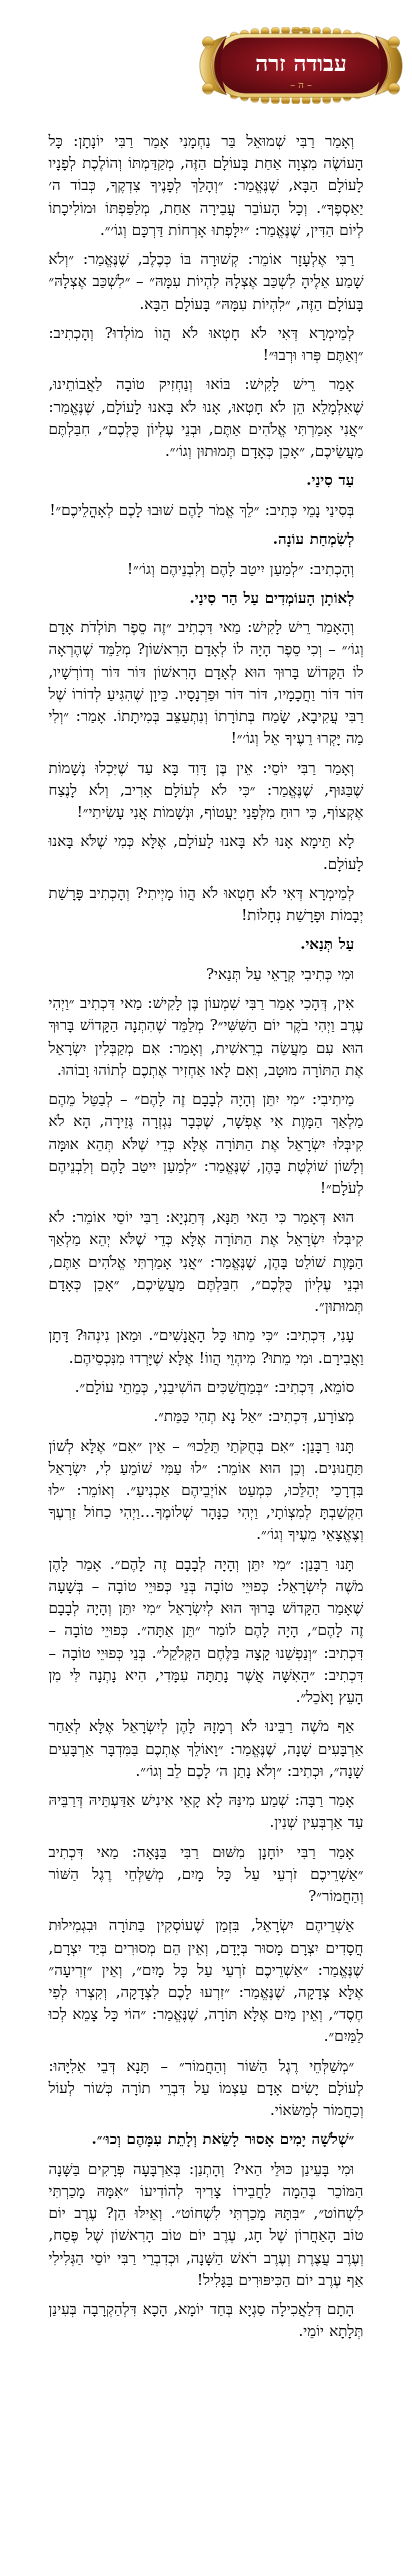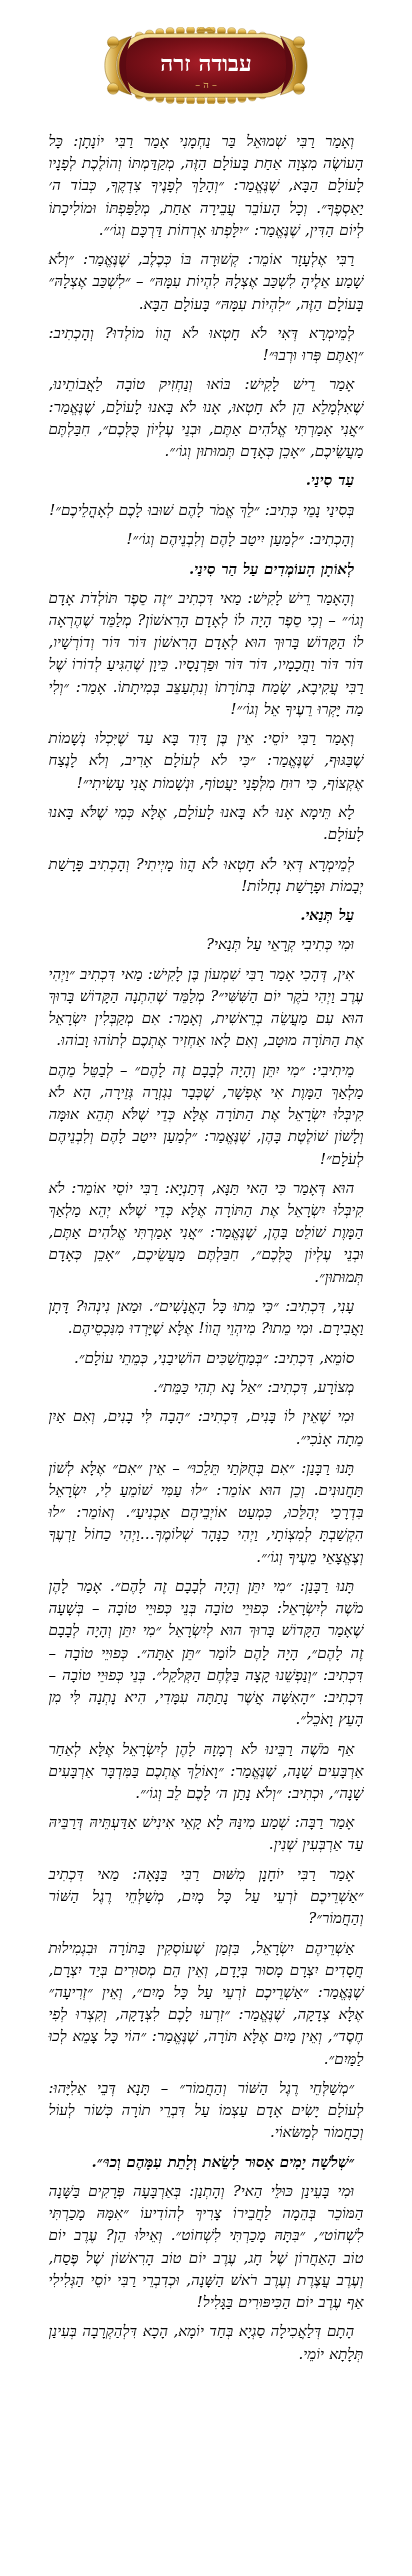--- a/index.html
+++ b/index.html
@@ -14,35 +14,34 @@
   }
   .page {
     width: 412px;
     min-height: 3389px;
     box-sizing: border-box;
     direction: rtl;
     padding-top: 27px;
   }
   .banner-wrap {
     display: flex;
-    justify-content: center;
+    justify-content: flex-start;
   }
   .banner-wrap svg { display: block; }
   .content {
     width: 315px;
     margin: 26px auto 0;
   }
   .para {
     font-size: 15px;
     line-height: 1.48;
     text-align: justify;
     text-indent: 9.3px;
     margin: 0 0 7.2px 0;
     word-spacing: 0.5px;
-    font-style: italic;
   }
   .para-bold { font-weight: bold; }
 </style>
 </head>
 <body>
 
 <div class="page">
 
   <div class="banner-wrap">
     <svg width="222" height="77" viewBox="0 0 430 150">
@@ -120,35 +119,35 @@
     </svg>
   </div>
 
   <main class="content">
       <p class="para">וְאָמַר רַבִּי שְׁמוּאֵל בַּר נַחְמָנִי אָמַר רַבִּי יוֹנָתָן: כָּל הָעוֹשֶׂה מִצְוָה אַחַת בָּעוֹלָם הַזֶּה, מְקַדַּמְתּוֹ וְהוֹלֶכֶת לְפָנָיו לָעוֹלָם הַבָּא, שֶׁנֶּאֱמַר: ״וְהָלַךְ לְפָנֶיךָ צִדְקֶךָ, כְּבוֹד ה׳ יַאַסְפֶךָ״. וְכָל הָעוֹבֵר עֲבֵירָה אַחַת, מְלַפַּפְתּוֹ וּמוֹלִיכָתוֹ לְיוֹם הַדִּין, שֶׁנֶּאֱמַר: ״יִלָּפְתוּ אָרְחוֹת דַּרְכָּם וְגוֹ׳״.</p>
       <p class="para">רַבִּי אֶלְעָזָר אוֹמֵר: קְשׁוּרָה בּוֹ כְּכֶלֶב, שֶׁנֶּאֱמַר: ״וְלֹא שָׁמַע אֵלֶיהָ לִשְׁכַּב אֶצְלָהּ לִהְיוֹת עִמָּהּ״ – ״לִשְׁכַּב אֶצְלָהּ״ בָּעוֹלָם הַזֶּה, ״לִהְיוֹת עִמָּהּ״ בָּעוֹלָם הַבָּא.</p>
       <p class="para">לְמֵימְרָא דְּאִי לֹא חָטְאוּ לֹא הֲווֹ מוֹלְדוּ? וְהָכְתִיב: ״וְאַתֶּם פְּרוּ וּרְבוּ״!</p>
       <p class="para">אָמַר רֵישׁ לָקִישׁ: בּוֹאוּ וְנַחְזִיק טוֹבָה לַאֲבוֹתֵינוּ, שֶׁאִלְמָלֵא הֵן לֹא חָטְאוּ, אָנוּ לֹא בָּאנוּ לָעוֹלָם, שֶׁנֶּאֱמַר: ״אֲנִי אָמַרְתִּי אֱלֹהִים אַתֶּם, וּבְנֵי עֶלְיוֹן כֻּלְּכֶם״, חִבַּלְתֶּם מַעֲשֵׂיכֶם, ״אָכֵן כְּאָדָם תְּמוּתוּן וְגוֹ׳״.</p>
       <p class="para para-bold">עַד סִינַי.</p>
       <p class="para">בְּסִינַי נָמֵי כְּתִיב: ״לֵךְ אֱמֹר לָהֶם שׁוּבוּ לָכֶם לְאָהֳלֵיכֶם״!</p>
+      <p class="para para-bold">לְשִׂמְחַת עוֹנָה.</p>
       <p class="para">וְהָכְתִיב: ״לְמַעַן יִיטַב לָהֶם וְלִבְנֵיהֶם וְגוֹ׳״!</p>
       <p class="para para-bold">לְאוֹתָן הָעוֹמְדִים עַל הַר סִינַי.</p>
       <p class="para">וְהָאָמַר רֵישׁ לָקִישׁ: מַאי דִּכְתִיב ״זֶה סֵפֶר תּוֹלְדֹת אָדָם וְגוֹ׳״ – וְכִי סֵפֶר הָיָה לוֹ לְאָדָם הָרִאשׁוֹן? מְלַמֵּד שֶׁהֶרְאָה לוֹ הַקָּדוֹשׁ בָּרוּךְ הוּא לְאָדָם הָרִאשׁוֹן דּוֹר דּוֹר וְדוֹרְשָׁיו, דּוֹר דּוֹר וַחֲכָמָיו, דּוֹר דּוֹר וּפַרְנָסָיו. כֵּיוָן שֶׁהִגִּיעַ לְדוֹרוֹ שֶׁל רַבִּי עֲקִיבָא, שָׂמַח בְּתוֹרָתוֹ וְנִתְעַצֵּב בְּמִיתָתוֹ. אָמַר: ״וְלִי מַה יָּקְרוּ רֵעֶיךָ אֵל וְגוֹ׳״!</p>
       <p class="para">וְאָמַר רַבִּי יוֹסֵי: אֵין בֶּן דָּוִד בָּא עַד שֶׁיִּכְלוּ נְשָׁמוֹת שֶׁבַּגּוּף, שֶׁנֶּאֱמַר: ״כִּי לֹא לְעוֹלָם אָרִיב, וְלֹא לָנֶצַח אֶקְצוֹף, כִּי רוּחַ מִלְּפָנַי יַעֲטוֹף, וּנְשָׁמוֹת אֲנִי עָשִׂיתִי״!</p>
       <p class="para">לָא תֵּימָא אָנוּ לֹא בָּאנוּ לָעוֹלָם, אֶלָּא כְּמִי שֶׁלֹּא בָּאנוּ לָעוֹלָם.</p>
       <p class="para">לְמֵימְרָא דְּאִי לֹא חָטְאוּ לֹא הֲווֹ מָיְיתִי? וְהָכְתִיב פָּרָשַׁת יְבָמוֹת וּפָרָשַׁת נְחָלוֹת!</p>
       <p class="para para-bold">עַל תְּנַאי.</p>
       <p class="para">וּמִי כְּתִיבִי קְרָאֵי עַל תְּנַאי?</p>
       <p class="para">אִין, דְּהָכִי אָמַר רַבִּי שִׁמְעוֹן בֶּן לָקִישׁ: מַאי דִּכְתִיב ״וַיְהִי עֶרֶב וַיְהִי בֹקֶר יוֹם הַשִּׁשִּׁי״? מְלַמֵּד שֶׁהִתְנָה הַקָּדוֹשׁ בָּרוּךְ הוּא עִם מַעֲשֵׂה בְרֵאשִׁית, וְאָמַר: אִם מְקַבְּלִין יִשְׂרָאֵל אֶת הַתּוֹרָה מוּטָב, וְאִם לָאו אַחְזִיר אֶתְכֶם לְתוֹהוּ וָבוֹהוּ.</p>
       <p class="para">מֵיתִיבִי: ״מִי יִתֵּן וְהָיָה לְבָבָם זֶה לָהֶם״ – לְבַטֵּל מֵהֶם מַלְאַךְ הַמָּוֶת אִי אֶפְשָׁר, שֶׁכְּבָר נִגְזְרָה גְּזֵירָה, הָא לֹא קִיבְּלוּ יִשְׂרָאֵל אֶת הַתּוֹרָה אֶלָּא כְּדֵי שֶׁלֹּא תְּהֵא אוּמָּה וְלָשׁוֹן שׁוֹלֶטֶת בָּהֶן, שֶׁנֶּאֱמַר: ״לְמַעַן יִיטַב לָהֶם וְלִבְנֵיהֶם לְעֹלָם״!</p>
       <p class="para">הוּא דְּאָמַר כִּי הַאי תַּנָּא, דְּתַנְיָא: רַבִּי יוֹסֵי אוֹמֵר: לֹא קִיבְּלוּ יִשְׂרָאֵל אֶת הַתּוֹרָה אֶלָּא כְּדֵי שֶׁלֹּא יְהֵא מַלְאַךְ הַמָּוֶת שׁוֹלֵט בָּהֶן, שֶׁנֶּאֱמַר: ״אֲנִי אָמַרְתִּי אֱלֹהִים אַתֶּם, וּבְנֵי עֶלְיוֹן כֻּלְּכֶם״, חִבַּלְתֶּם מַעֲשֵׂיכֶם, ״אָכֵן כְּאָדָם תְּמוּתוּן״.</p>
       <p class="para">עָנִי, דִּכְתִיב: ״כִּי מֵתוּ כָּל הָאֲנָשִׁים״. וּמַאן נִינְהוּ? דָּתָן וַאֲבִירָם. וּמִי מֵתוּ? מִיהְוֵי הֲווֹ! אֶלָּא שֶׁיָּרְדוּ מִנִּכְסֵיהֶם.</p>
       <p class="para">סוֹמֵא, דִּכְתִיב: ״בְּמַחֲשַׁכִּים הוֹשִׁיבַנִי, כְּמֵתֵי עוֹלָם״.</p>
       <p class="para">מְצוֹרָע, דִּכְתִיב: ״אַל נָא תְהִי כַּמֵּת״.</p>
-      <p class="para">וּמִי שֶׁאֵין לוֹ בָּנִים, דִּכְתִיב: ״הָבָה לִּי בָנִים, וְאִם אַיִן מֵתָה אָנֹכִי״.</p>
       <p class="para">תָּנוּ רַבָּנַן: ״אִם בְּחֻקֹּתַי תֵּלֵכוּ״ – אֵין ״אִם״ אֶלָּא לְשׁוֹן תַּחֲנוּנִים. וְכֵן הוּא אוֹמֵר: ״לוּ עַמִּי שׁוֹמֵעַ לִי, יִשְׂרָאֵל בִּדְרָכַי יְהַלֵּכוּ, כִּמְעַט אוֹיְבֵיהֶם אַכְנִיעַ״. וְאוֹמֵר: ״לוּ הִקְשַׁבְתָּ לְמִצְוֹתָי, וַיְהִי כַנָּהָר שְׁלוֹמֶךָ…וַיְהִי כַחוֹל זַרְעֶךָ וְצֶאֱצָאֵי מֵעֶיךָ וְגוֹ׳״.</p>
       <p class="para">תָּנוּ רַבָּנַן: ״מִי יִתֵּן וְהָיָה לְבָבָם זֶה לָהֶם״. אָמַר לָהֶן מֹשֶׁה לְיִשְׂרָאֵל: כְּפוּיֵי טוֹבָה בְּנֵי כְּפוּיֵי טוֹבָה – בְּשָׁעָה שֶׁאָמַר הַקָּדוֹשׁ בָּרוּךְ הוּא לְיִשְׂרָאֵל ״מִי יִתֵּן וְהָיָה לְבָבָם זֶה לָהֶם״, הָיָה לָהֶם לוֹמַר ״תֵּן אַתָּה״. כְּפוּיֵי טוֹבָה – דִּכְתִיב: ״וְנַפְשֵׁנוּ קָצָה בַּלֶּחֶם הַקְּלֹקֵל״. בְּנֵי כְּפוּיֵי טוֹבָה – דִּכְתִיב: ״הָאִשָּׁה אֲשֶׁר נָתַתָּה עִמָּדִי, הִיא נָתְנָה לִּי מִן הָעֵץ וָאֹכֵל״.</p>
       <p class="para">אַף מֹשֶׁה רַבֵּינוּ לֹא רְמָזָהּ לָהֶן לְיִשְׂרָאֵל אֶלָּא לְאַחַר אַרְבָּעִים שָׁנָה, שֶׁנֶּאֱמַר: ״וָאוֹלֵךְ אֶתְכֶם בַּמִּדְבָּר אַרְבָּעִים שָׁנָה״, וּכְתִיב: ״וְלֹא נָתַן ה׳ לָכֶם לֵב וְגוֹ׳״.</p>
       <p class="para">אָמַר רַבָּה: שְׁמַע מִינַּהּ לָא קָאֵי אִינִישׁ אַדַּעְתֵּיהּ דְּרַבֵּיהּ עַד אַרְבְּעִין שְׁנִין.</p>
       <p class="para">אָמַר רַבִּי יוֹחָנָן מִשּׁוּם רַבִּי בַּנָּאָה: מַאי דִּכְתִיב ״אַשְׁרֵיכֶם זֹרְעֵי עַל כָּל מָיִם, מְשַׁלְּחֵי רֶגֶל הַשּׁוֹר וְהַחֲמוֹר״?</p>
       <p class="para">אַשְׁרֵיהֶם יִשְׂרָאֵל, בִּזְמַן שֶׁעוֹסְקִין בַּתּוֹרָה וּבִגְמִילוּת חֲסָדִים יִצְרָם מָסוּר בְּיָדָם, וְאֵין הֵם מְסוּרִים בְּיַד יִצְרָם, שֶׁנֶּאֱמַר: ״אַשְׁרֵיכֶם זֹרְעֵי עַל כָּל מָיִם״, וְאֵין ״זְרִיעָה״ אֶלָּא צְדָקָה, שֶׁנֶּאֱמַר: ״זִרְעוּ לָכֶם לִצְדָקָה, וְקִצְרוּ לְפִי חֶסֶד״, וְאֵין מַיִם אֶלָּא תּוֹרָה, שֶׁנֶּאֱמַר: ״הוֹי כָּל צָמֵא לְכוּ לַמַּיִם״.</p>
       <p class="para">״מְשַׁלְּחֵי רֶגֶל הַשּׁוֹר וְהַחֲמוֹר״ – תָּנָא דְּבֵי אֵלִיָּהוּ: לְעוֹלָם יָשִׂים אָדָם עַצְמוֹ עַל דִּבְרֵי תוֹרָה כְּשׁוֹר לְעוֹל וְכַחֲמוֹר לְמַשּׂאוֹי.</p>
       <p class="para para-bold">״שְׁלֹשָׁה יָמִים אָסוּר לָשֵׂאת וְלָתֵת עִמָּהֶם וְכוּ׳״.</p>
       <p class="para">וּמִי בָּעֵינַן כּוּלֵּי הַאי? וְהָתְנַן: בְּאַרְבָּעָה פְּרָקִים בַּשָּׁנָה הַמּוֹכֵר בְּהֵמָה לַחֲבֵירוֹ צָרִיךְ לְהוֹדִיעוֹ ״אִמָּהּ מָכַרְתִּי לִשְׁחוֹט״, ״בִּתָּהּ מָכַרְתִּי לִשְׁחוֹט״. וְאֵילּוּ הֵן? עֶרֶב יוֹם טוֹב הָאַחֲרוֹן שֶׁל חָג, עֶרֶב יוֹם טוֹב הָרִאשׁוֹן שֶׁל פֶּסַח, וְעֶרֶב עֲצֶרֶת וְעֶרֶב רֹאשׁ הַשָּׁנָה, וּכְדִבְרֵי רַבִּי יוֹסֵי הַגְּלִילִי אַף עֶרֶב יוֹם הַכִּיפּוּרִים בַּגָּלִיל!</p>
       <p class="para">הָתָם דְּלַאֲכִילָה סַגְיָא בְּחַד יוֹמָא, הָכָא דִּלְהַקְרָבָה בְּעִינַן תְּלָתָא יוֹמֵי.</p>

